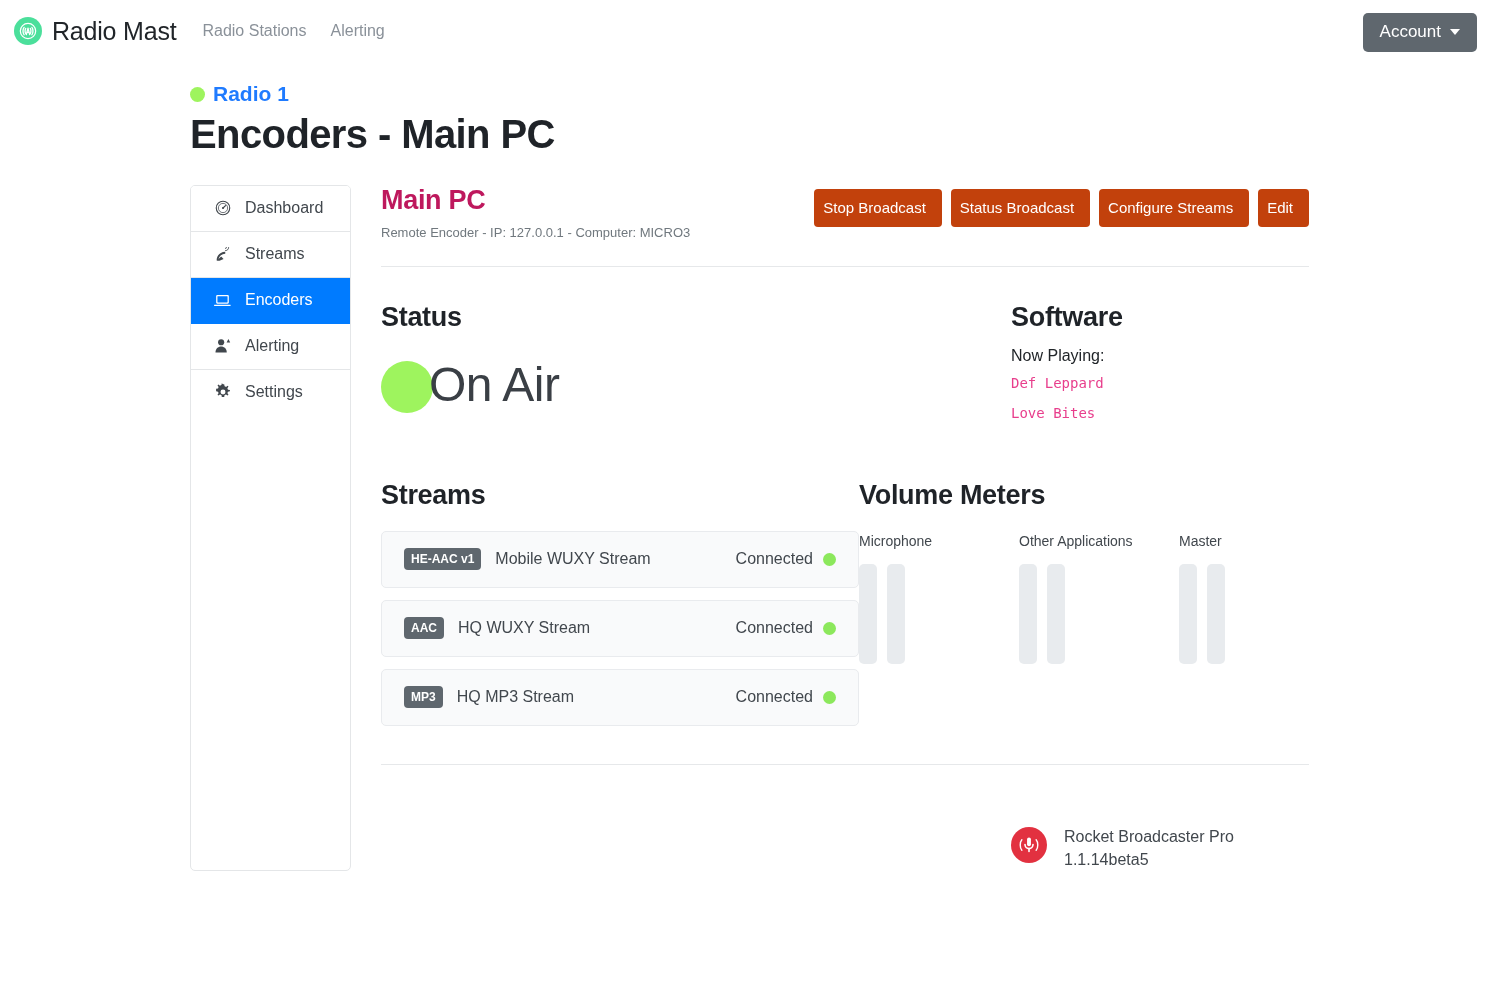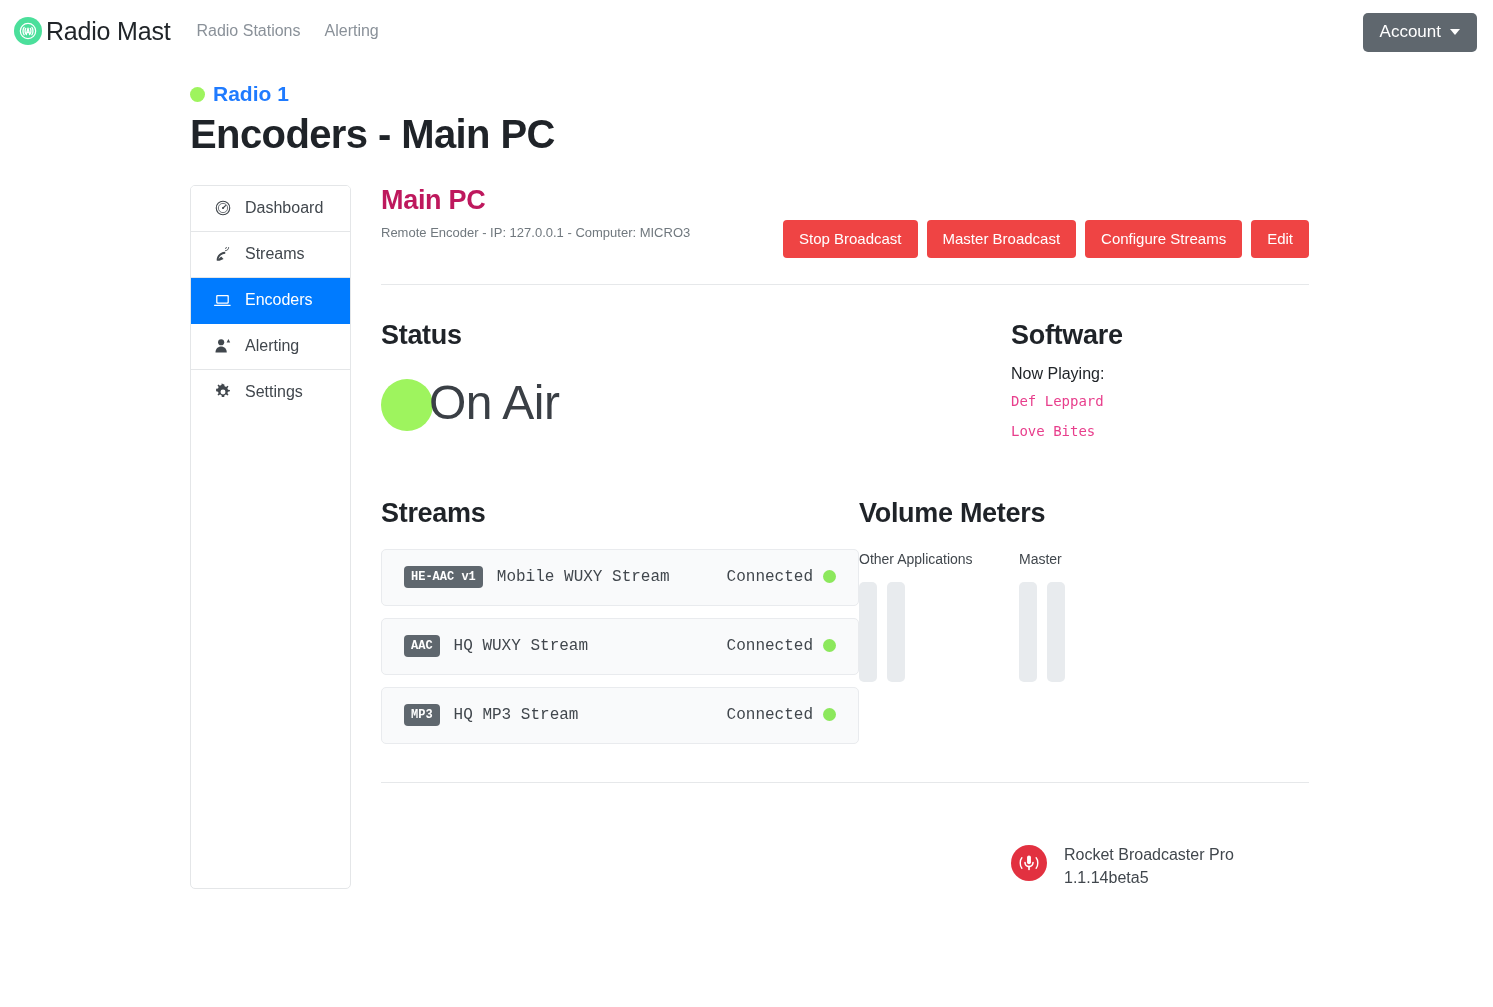--- a/index.html
+++ b/index.html
@@ -18,21 +18,21 @@
     position: relative;
     height: 62px;
     display: flex;
     align-items: center;
     padding: 0 16px 0 14px;
     background: #ffffff;
   }
   .brand {
     display: flex;
     align-items: center;
-    gap: 4px;
+    gap: 10px;
     text-decoration: none;
     color: #212529;
   }
   .brand-logo {
     width: 28px; height: 28px;
     border-radius: 50%;
     background: #4bdf9b;
     display: flex; align-items: center; justify-content: center;
     flex: none;
   }
@@ -177,30 +177,29 @@
     font-size: 13px;
     color: #70787e;
     margin-top: 9px;
   }
   .btn-row {
     display: flex;
     gap: 9px;
     padding-top: 4px;
   }
   .btn {
-    background: #ef4444;
+    background: #c2410c;
     color: #fff;
     border: none;
     border-radius: 4px;
     font-size: 15px;
     font-family: "Liberation Sans", sans-serif;
-    padding: 10px 16px 11px 16px;
+    padding: 10px 16px 11px 9px;
     cursor: pointer;
     white-space: nowrap;
-    margin-top: 31px;
   }
 
   hr.rule {
     border: none;
     border-top: 1px solid #e6e8ea;
     margin: 26px 0 0 0;
   }
 
   
   .row2 {
@@ -260,21 +259,20 @@
 
   .stream-list { margin-top: 20px; }
   .stream-row {
     display: flex;
     align-items: center;
     background: #f9fafb;
     border: 1px solid #e9ebee;
     border-radius: 5px;
     padding: 16px 22px 17px 22px;
     margin-bottom: 12px;
-    font-family: Liberation Mono, monospace;
   }
   .codec {
     background: #5f676e;
     color: #ffffff;
     font-size: 12px;
     font-weight: bold;
     border-radius: 4px;
     padding: 5px 7px 5px 7px;
     line-height: 1;
     flex: none;
@@ -438,21 +436,21 @@
 
   <main class="content">
 
     <div class="enc-head">
       <div>
         <h2 class="enc-title">Main PC</h2>
         <div class="enc-sub">Remote Encoder - IP: 127.0.0.1 - Computer: MICRO3</div>
       </div>
       <div class="btn-row">
         <button class="btn">Stop Broadcast</button>
-        <button class="btn">Master Broadcast</button>
+        <button class="btn">Status Broadcast</button>
         <button class="btn">Configure Streams</button>
         <button class="btn">Edit</button>
       </div>
     </div>
 
     <hr class="rule">
 
     <div class="row2">
       <section class="col-left">
         <h2 class="sec">Status</h2>
@@ -496,20 +494,27 @@
             <span class="stream-dot"></span>
           </div>
 
         </div>
       </section>
 
       <section class="col-meters">
         <h2 class="sec">Volume Meters</h2>
         <div class="meters">
 
+          <div class="meter-group">
+            <div class="meter-label">Microphone</div>
+            <div class="meter-bars">
+              <div class="meter-bar"></div>
+              <div class="meter-bar"></div>
+            </div>
+          </div>
 
           <div class="meter-group">
             <div class="meter-label">Other Applications</div>
             <div class="meter-bars">
               <div class="meter-bar"></div>
               <div class="meter-bar"></div>
             </div>
           </div>
 
           <div class="meter-group">

